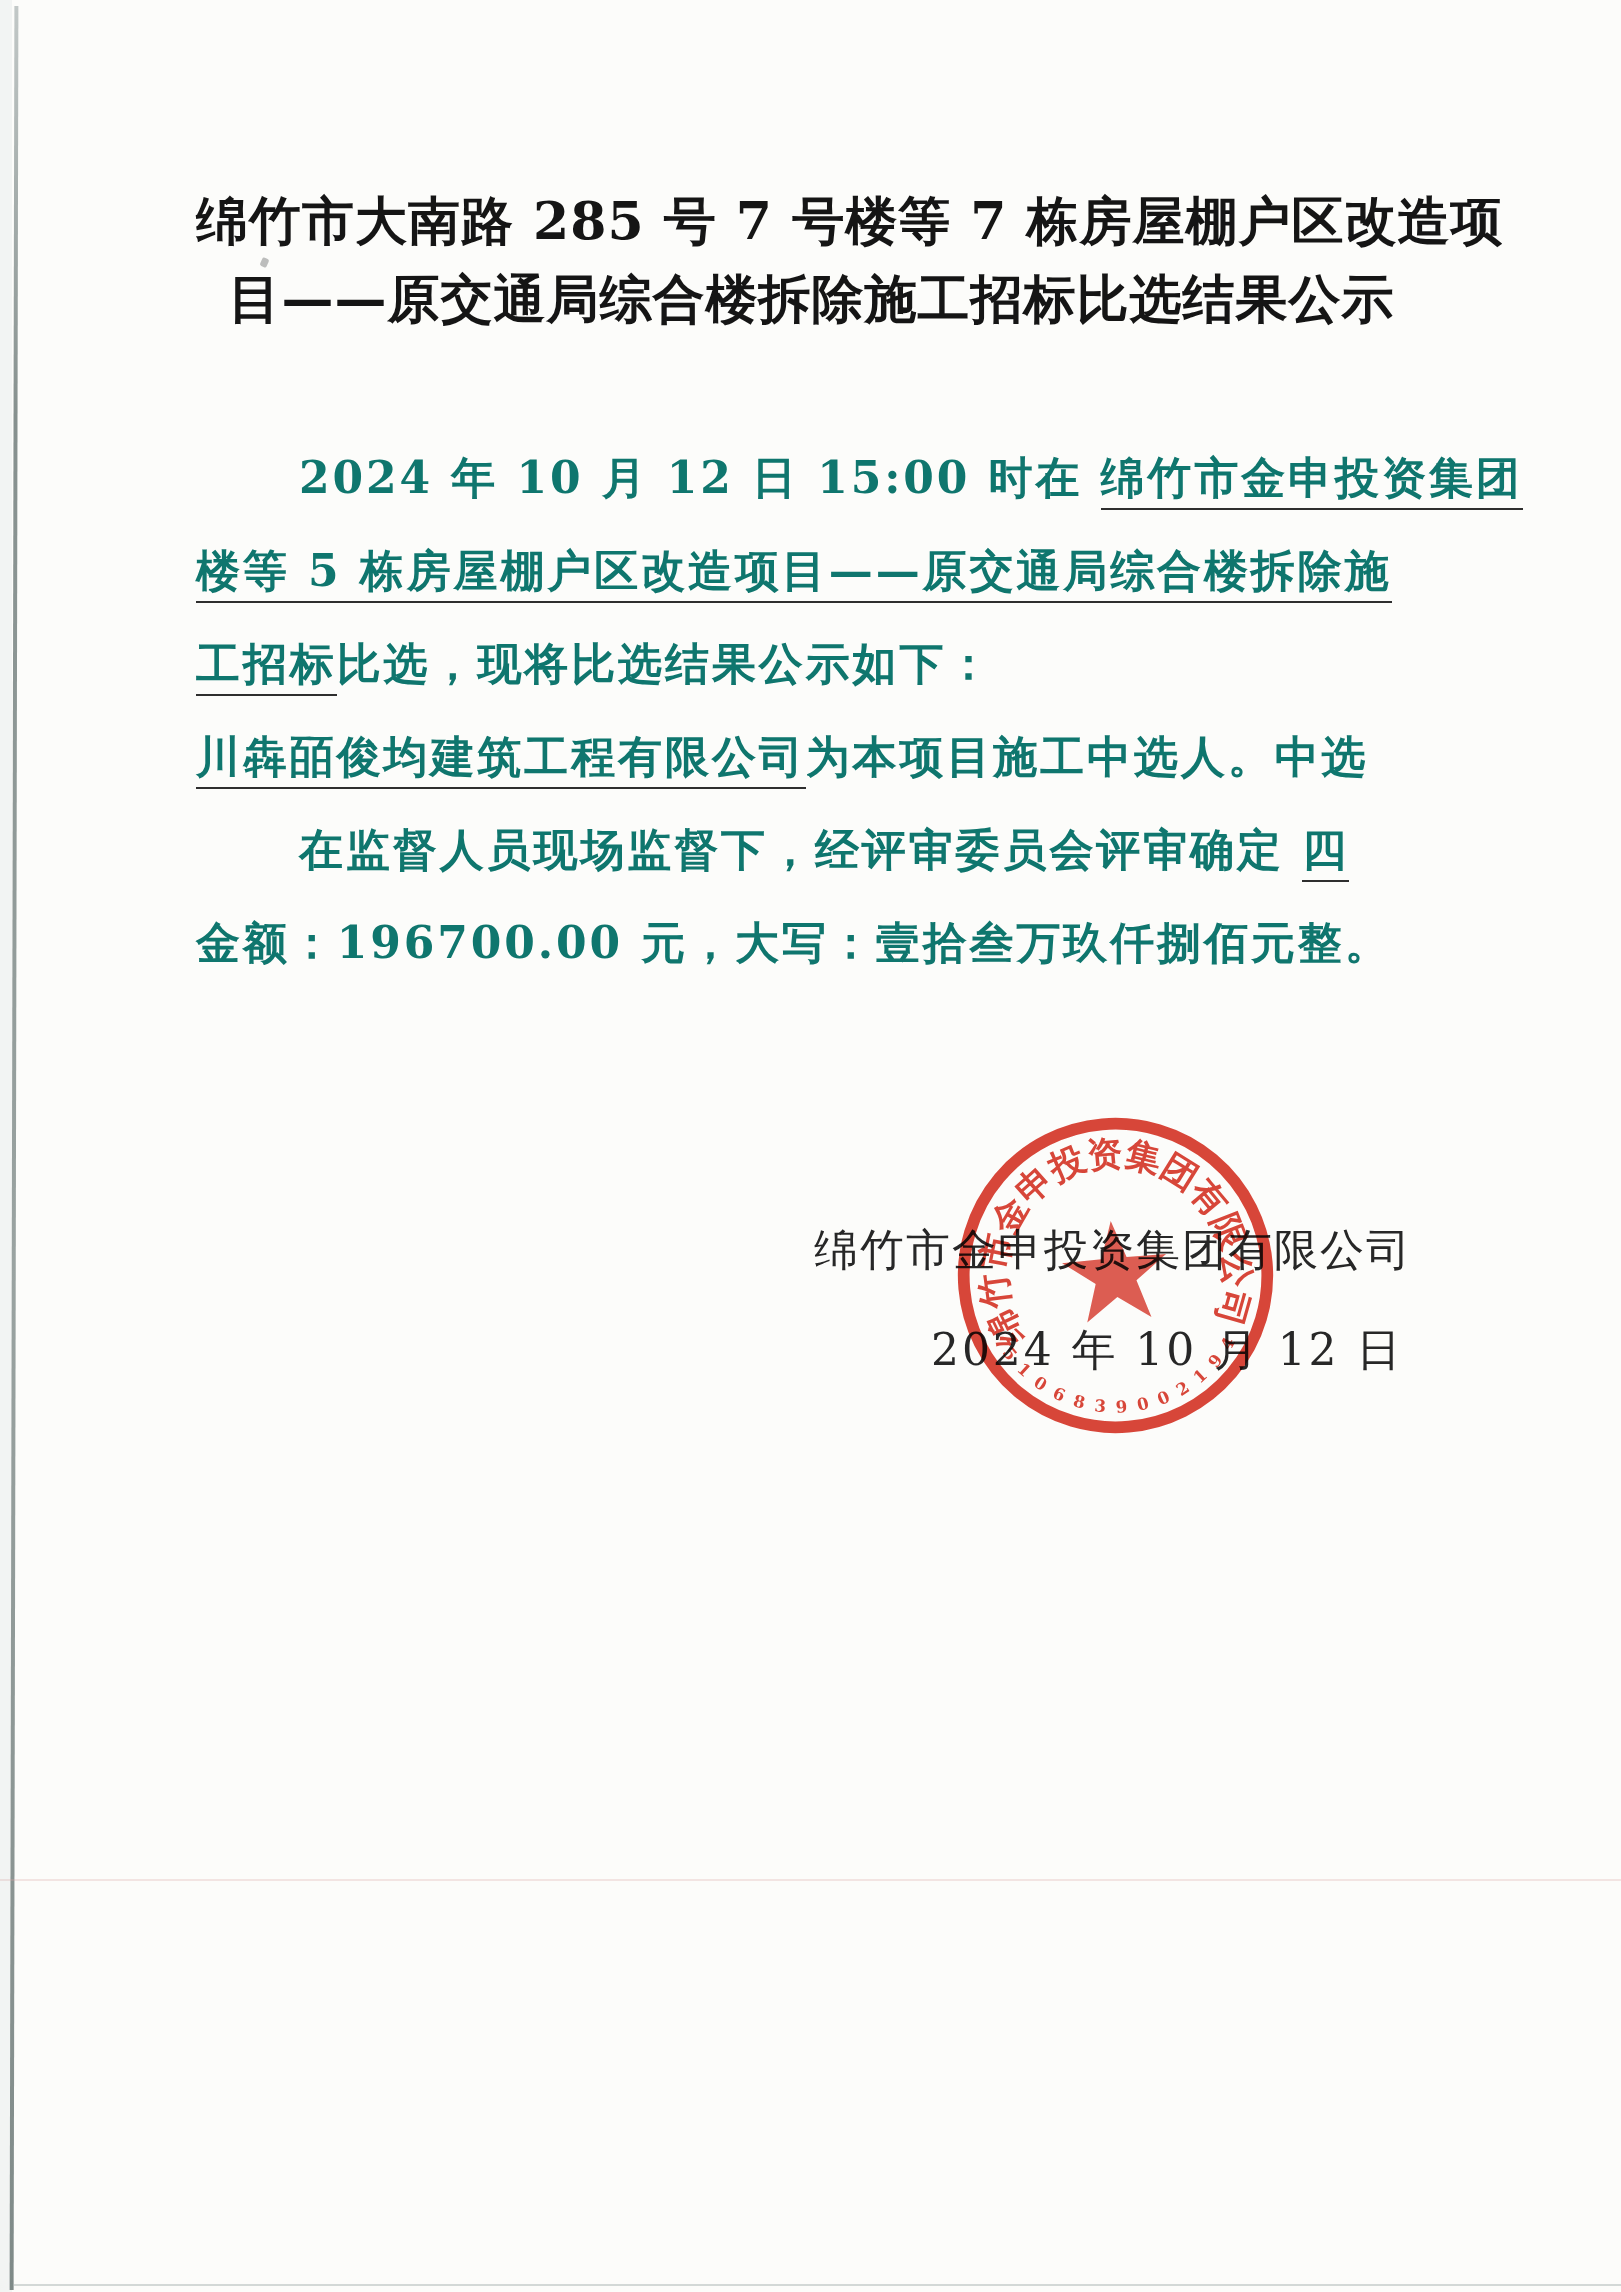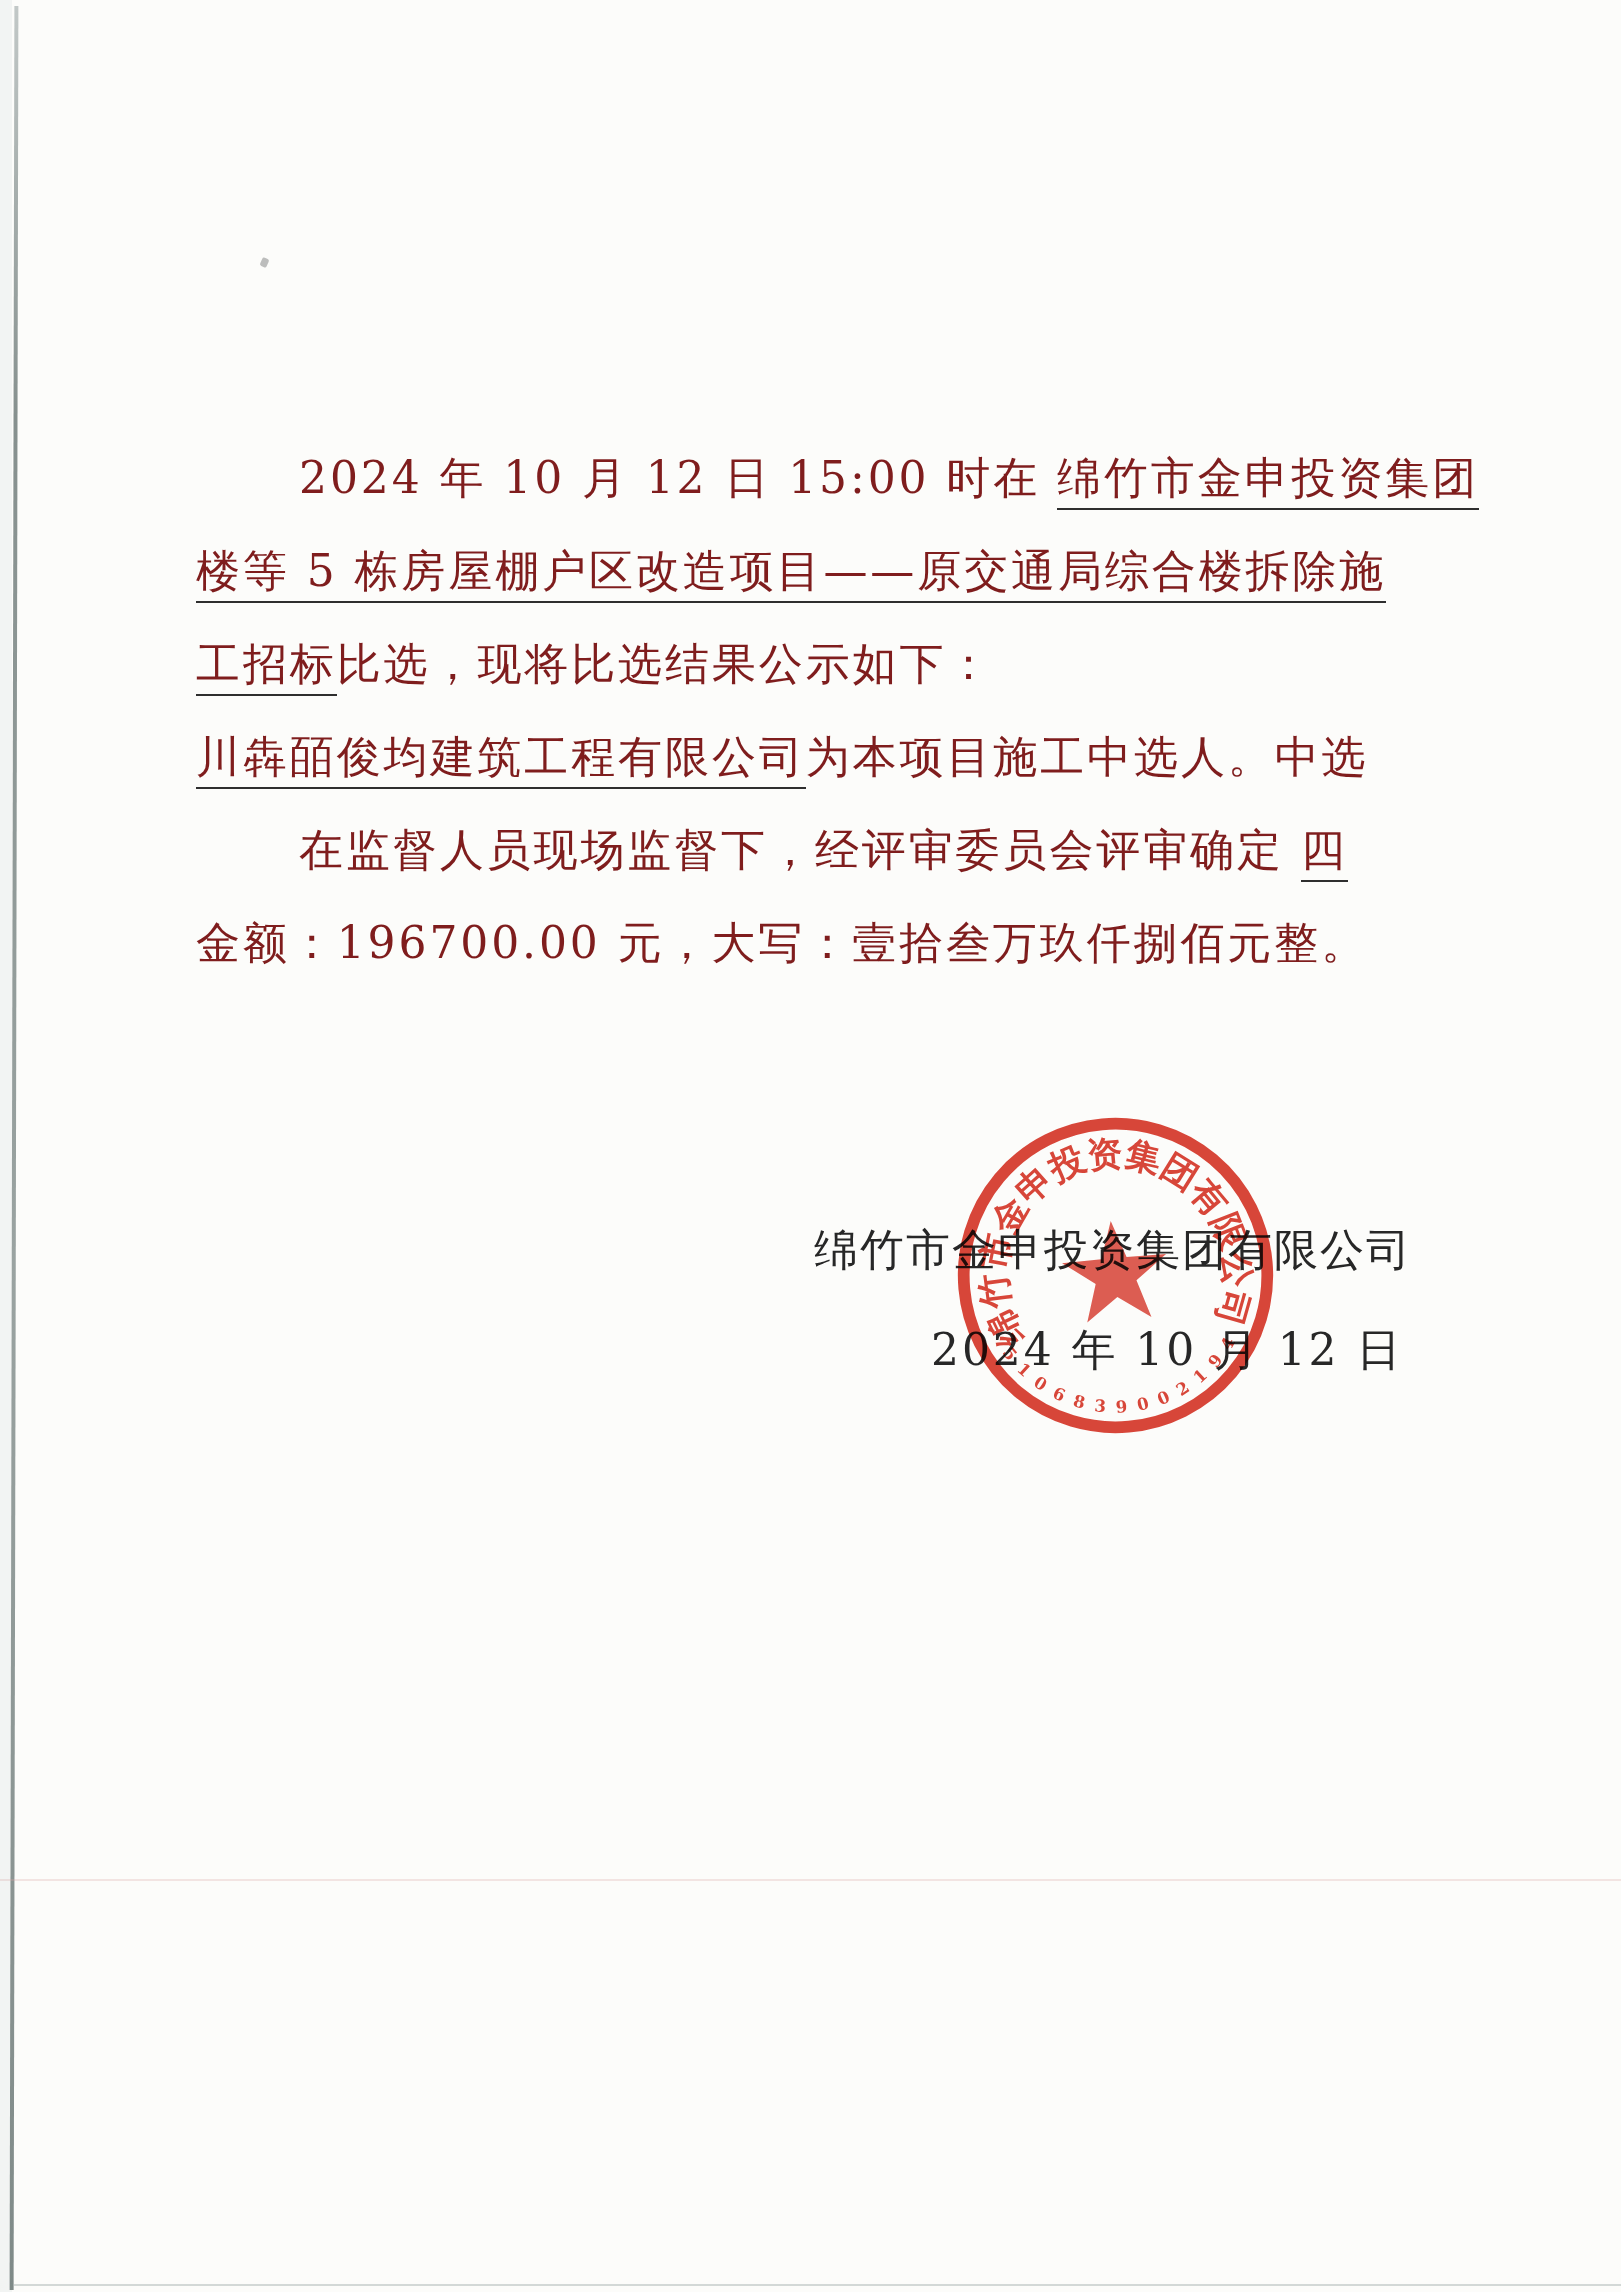--- a/index.html
+++ b/index.html
@@ -18,21 +18,21 @@
     transform:rotate(0.12deg);}
   .scan-line-mid{position:absolute;left:0;top:1879px;width:100%;height:2px;background:rgba(215,165,165,0.28);}
   .scan-line-bottom{position:absolute;left:13.7px;top:2284px;width:1607px;height:2px;background:rgba(150,162,160,0.40);}
   .scan-speck{position:absolute;left:261px;top:258px;width:6.9px;height:8.8px;background:rgba(110,112,112,0.45);transform:rotate(24deg);border-radius:2px;}
 
   .title{
     position:absolute;left:196px;top:182px;width:1231px;
     text-align:center;font-size:52px;font-weight:700;color:#151515;
     line-height:78px;letter-spacing:1px;white-space:nowrap;
   }
-  .body-lines{position:absolute;left:196px;top:431px;width:1264px;font-size:44px;color:#7f1d1d;}
+  .body-lines{position:absolute;left:196px;top:431px;width:1264px;font-size:44px;color:#0f766e;font-weight:bold;}
   .body-line{height:93px;line-height:93px;white-space:nowrap;letter-spacing:2.9px;}
   .body-line.indent{padding-left:103px;}
   .body-line .u{border-bottom:2.9px solid #2e2e2e;padding-bottom:4.9px;}
 
   .sig-company{position:absolute;left:814px;top:1221px;font-size:44px;letter-spacing:2px;color:#272727;white-space:nowrap;}
   .sig-date{position:absolute;left:931px;top:1321px;font-size:44px;letter-spacing:2.9px;color:#272727;white-space:nowrap;}
 
   .stamp{
     position:absolute;left:951px;top:1111px;width:329px;height:329px;
     mix-blend-mode:multiply;opacity:0.93;
@@ -44,20 +44,24 @@
 <body>
 
 <div class="page">
 
   <div class="edge-strip"></div>
   <div class="edge-line"></div>
   <div class="scan-line-mid"></div>
   <div class="scan-line-bottom"></div>
   <div class="scan-speck"></div>
 
+  <div class="title">
+    <div>绵竹市大南路 285 号 7 号楼等 7 栋房屋棚户区改造项</div>
+    <div>目——原交通局综合楼拆除施工招标比选结果公示</div>
+  </div>
 
   <div class="body-lines">
       <div class="body-line indent"><span>2024 年 10 月 12 日 15:00 时在 </span><span class="u">绵竹市金申投资集团</span></div>
       <div class="body-line"><span class="u">楼等 5 栋房屋棚户区改造项目——原交通局综合楼拆除施</span></div>
       <div class="body-line"><span class="u">工招标</span><span>比选，现将比选结果公示如下：</span></div>
       <div class="body-line"><span class="u">川犇皕俊均建筑工程有限公司</span><span>为本项目施工中选人。中选</span></div>
       <div class="body-line indent"><span>在监督人员现场监督下，经评审委员会评审确定 </span><span class="u">四</span></div>
       <div class="body-line"><span>金额：196700.00 元，大写：壹拾叁万玖仟捌佰元整。</span></div>
     </div>
 

